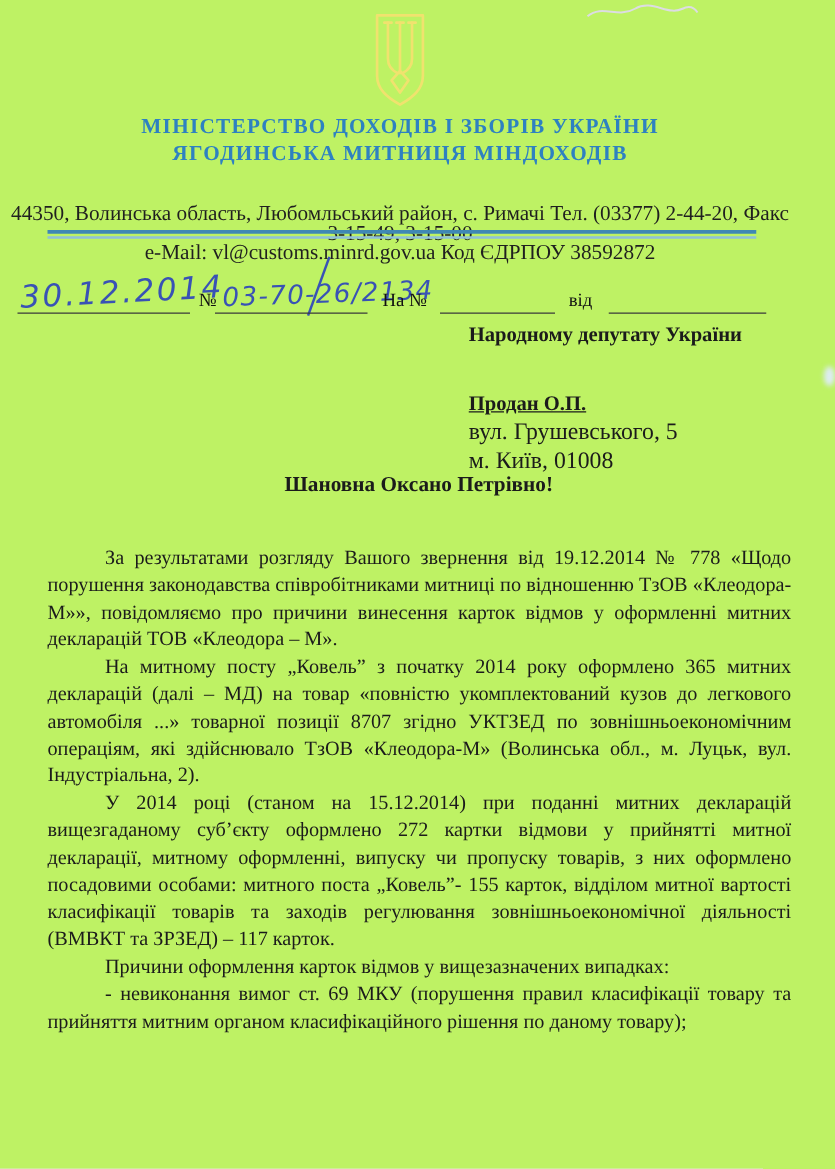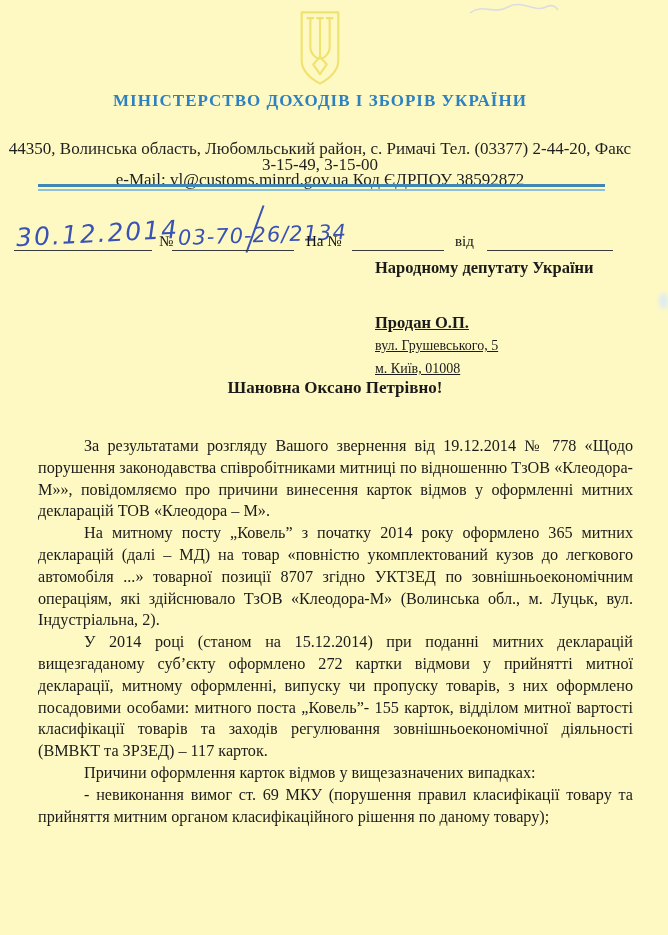--- a/index.html
+++ b/index.html
@@ -1,18 +1,18 @@
 <!DOCTYPE html>
 <html><head>
 <meta charset="utf-8">
 <style>
   html,body { margin:0; padding:0; background:#e8e8e8; }
   .page {
     position:relative; width:668px; height:935px; margin:0 auto;
-    background:#fef9c3; overflow:hidden;
+    background:#bef264; overflow:hidden;
     font-family:"Liberation Serif", serif; color:#1b1b1b;
   }
   
   .letterhead { position:absolute; top:10px; left:0; width:640px; text-align:center; }
   .emblem { display:block; margin:0 auto 4px auto; }
   .ministry-line1, .ministry-line2 {
     font-weight:bold; letter-spacing:1px; color:#2e81c1;
     font-size:17px; line-height:22px;
   }
   .address-block { margin-top:29px; font-size:17px; line-height:15.5px; color:#1f1f1f; }
@@ -30,21 +30,21 @@
   .ul-onnum { left:352px; top:250px; width:92px; }
   .ul-from  { left:487px; top:250px; width:126px; }
   .ref-label { position:absolute; top:233px; font-size:15px; color:#111; }
   .lbl-no   { left:159px; }
   .lbl-na   { left:306px; }
   .lbl-vid  { left:455px; }
   
   .recipient { position:absolute; left:375px; top:256px; font-size:16.5px; line-height:23px; }
   .recipient .b { font-weight:bold; }
   .recipient .u { text-decoration:underline;margin-top:32px; }
-  .recipient .small { font-size:14px;text-decoration:underline; }
+  .recipient .small { font-size:19px; }
   
   .salutation { position:absolute; top:378px; left:38px; width:594px; text-align:center; font-weight:bold; font-size:17px; }
   .body-text { position:absolute; top:436px; left:38px; width:595px; font-size:16.2px; line-height:21.8px; text-align:justify;font-family:Liberation Serif, serif; }
   .body-text p { margin:0; text-indent:46px; }
   
   .squiggle { position:absolute; top:1px; left:468px; }
   .edge-smudge { position:absolute; right:0; top:293px; width:9px; height:16px; background:#ddecf3; border-radius:50%; filter:blur(2px); }
 </style>
 </head>
 <body>
@@ -61,20 +61,21 @@
       <g fill="none" stroke="#f0e26e" stroke-width="2.2" stroke-linejoin="round" stroke-linecap="round">
         <path d="M9,2 H47 V52 C47,63 39,70 28,76 C17,70 9,63 9,52 Z"></path>
         <path d="M28,8 V50"></path>
         <path d="M18,8 V38 C18,45 22,48 26,50"></path>
         <path d="M38,8 V38 C38,45 34,48 30,50"></path>
         <path d="M15,8 h6 M25,8 h6 M35,8 h6"></path>
         <path d="M28,48 L21,56 L28,66 L35,56 Z"></path>
       </g>
     </svg>
     <div class="ministry-line1">МІНІСТЕРСТВО ДОХОДІВ І ЗБОРІВ УКРАЇНИ</div>
+    <div class="ministry-line2">ЯГОДИНСЬКА МИТНИЦЯ МІНДОХОДІВ</div>
     <div class="address-block">
       <div>44350, Волинська область, Любомльський район, с. Римачі Тел. (03377) 2-44-20, Факс 3-15-49, 3-15-00</div>
       <div>e-Mail: vl@customs.minrd.gov.ua Код ЄДРПОУ 38592872</div>
     </div>
   </div>
 
   <div class="separator">
     <div class="thick"></div>
     <div class="thin"></div>
   </div>

